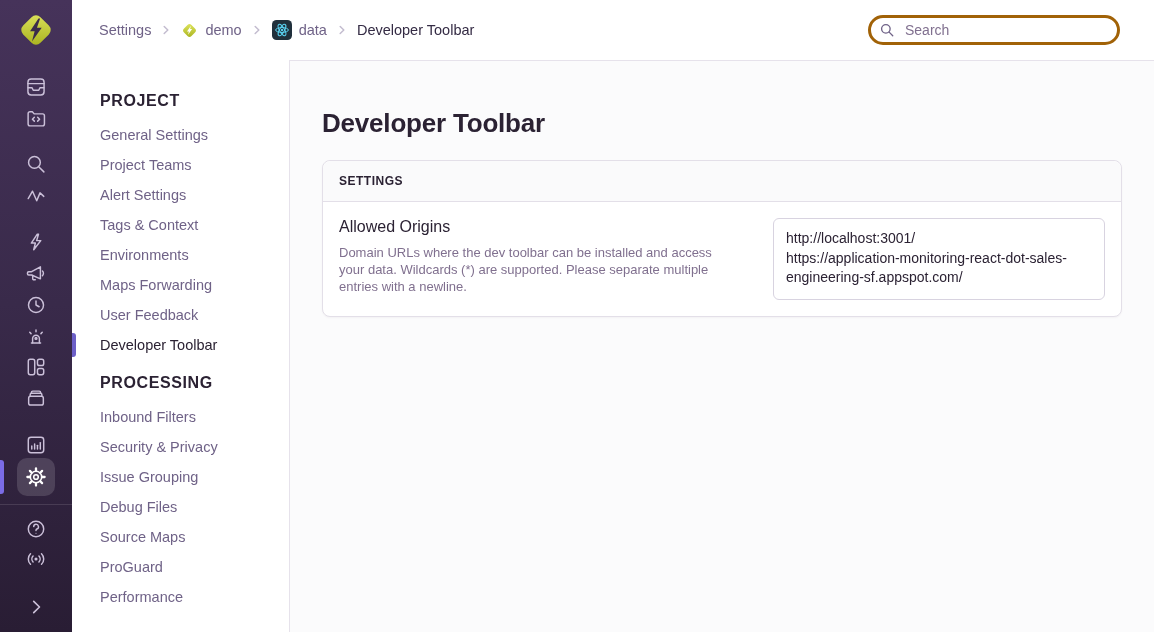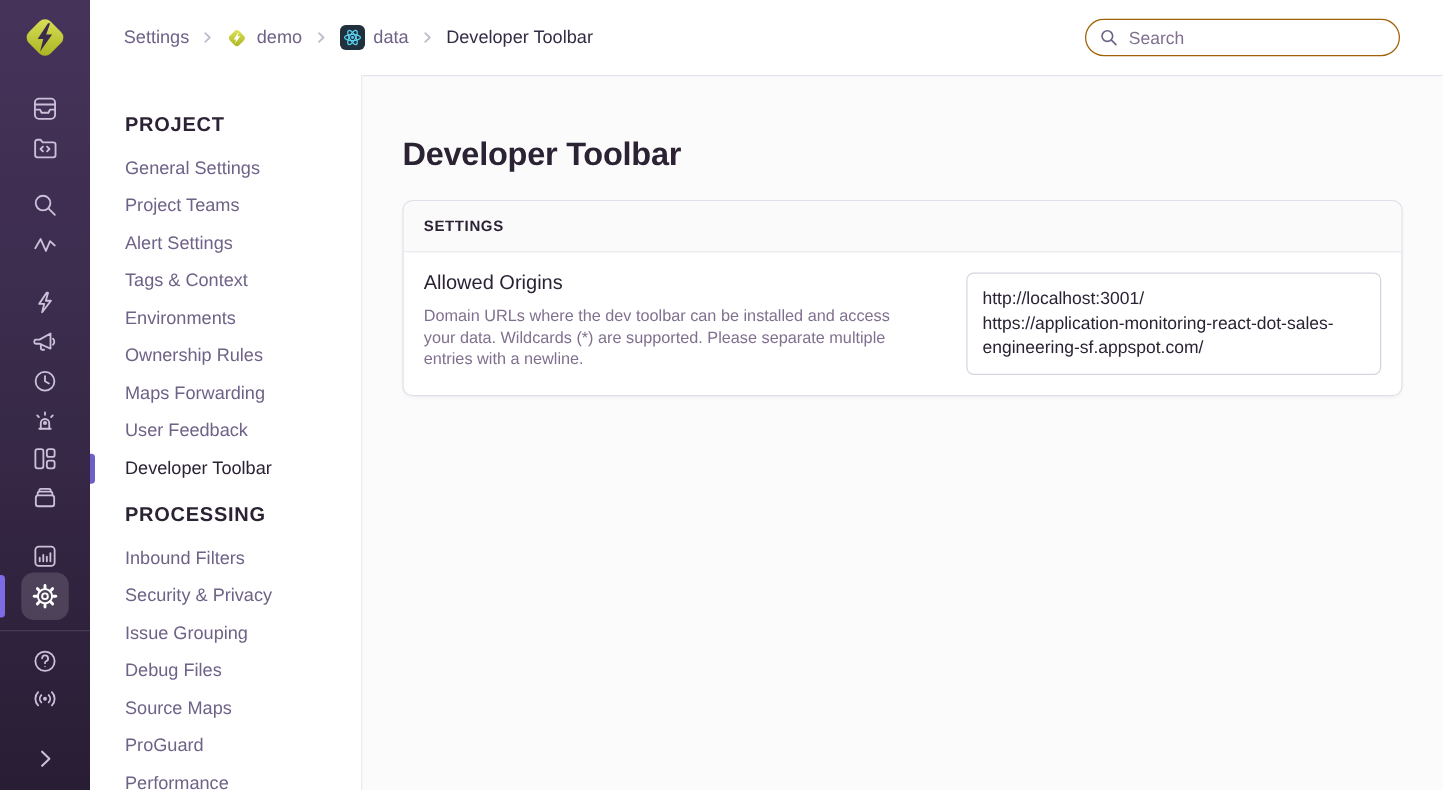--- a/index.html
+++ b/index.html
@@ -46,21 +46,21 @@
   .header {
     flex:none; height:60px; background:#fff;
     display:flex; align-items:center; padding:0 34px 0 27px;
   }
   .crumbs { display:flex; align-items:center; gap:9px; font-size:14.5px; }
   .crumb { display:flex; align-items:center; gap:7px; color:#6f6287; cursor:pointer; }
   .crumb.current { color:#342b44; cursor:default; }
   .crumb-sep { color:#c3bccf; display:flex; }
   .search { margin-left:auto; position:relative; width:252px; }
   .search input {
-    width:100%; height:30px; border:1px solid #a16207; border-radius:15px;
+    width:100%; height:30px; border:3px solid #a16207; border-radius:15px;
     padding:0 12px 0 34px; font-size:14px; font-family:inherit; color:#2b2233;
     outline:none; background:#fff;
   }
   .search input::placeholder { color:#80708f; }
   .search .mag { position:absolute; left:11px; top:7px; color:#6f6287; }
 
   
   .content { flex:1; display:flex; min-height:0; }
 
   
@@ -309,21 +309,20 @@
 
   <div class="content">
 
     <aside class="sidebar">
       <div class="section-label">PROJECT</div>
       <a class="nav-item">General Settings</a>
       <a class="nav-item">Project Teams</a>
       <a class="nav-item">Alert Settings</a>
       <a class="nav-item">Tags &amp; Context</a>
       <a class="nav-item">Environments</a>
-      <a class="nav-item">Ownership Rules</a>
       <a class="nav-item">Maps Forwarding</a>
       <a class="nav-item">User Feedback</a>
       <a class="nav-item active">Developer Toolbar</a>
 
       <div class="section-label second">PROCESSING</div>
       <a class="nav-item">Inbound Filters</a>
       <a class="nav-item">Security &amp; Privacy</a>
       <a class="nav-item">Issue Grouping</a>
       <a class="nav-item">Debug Files</a>
       <a class="nav-item">Source Maps</a>

